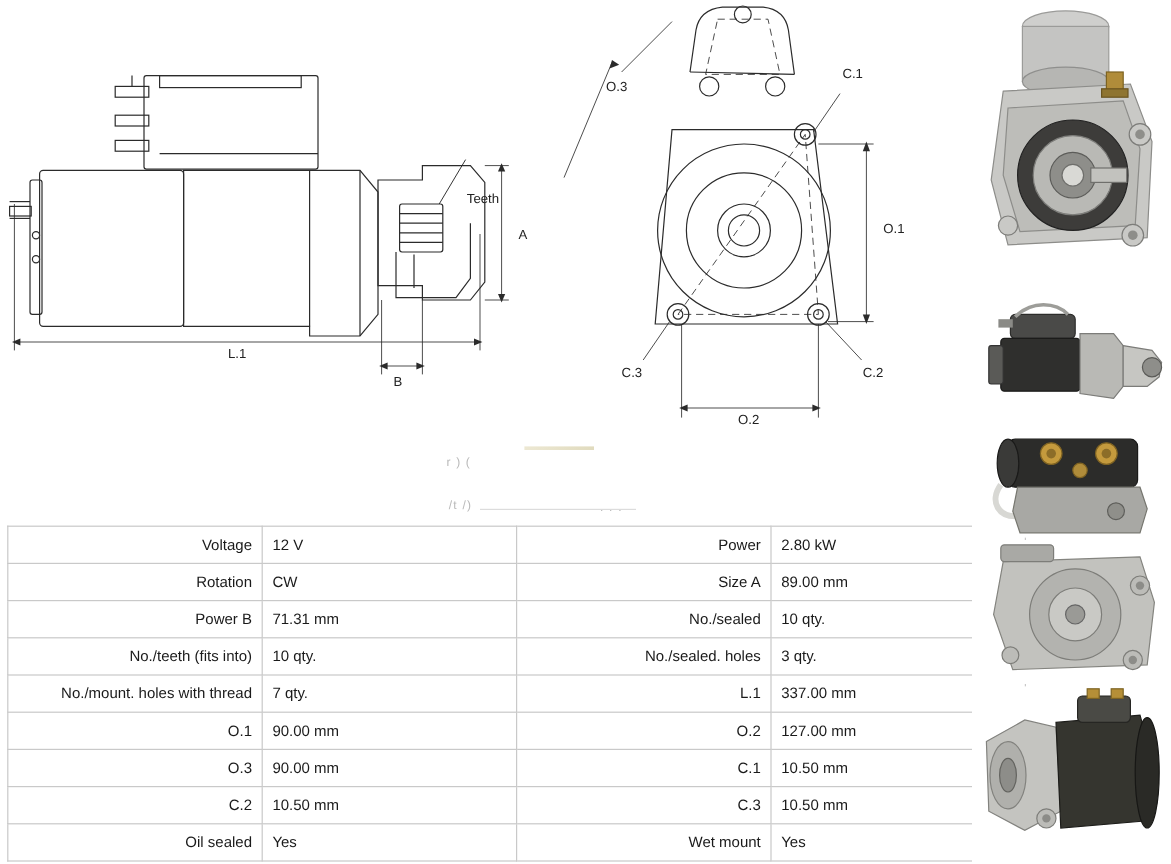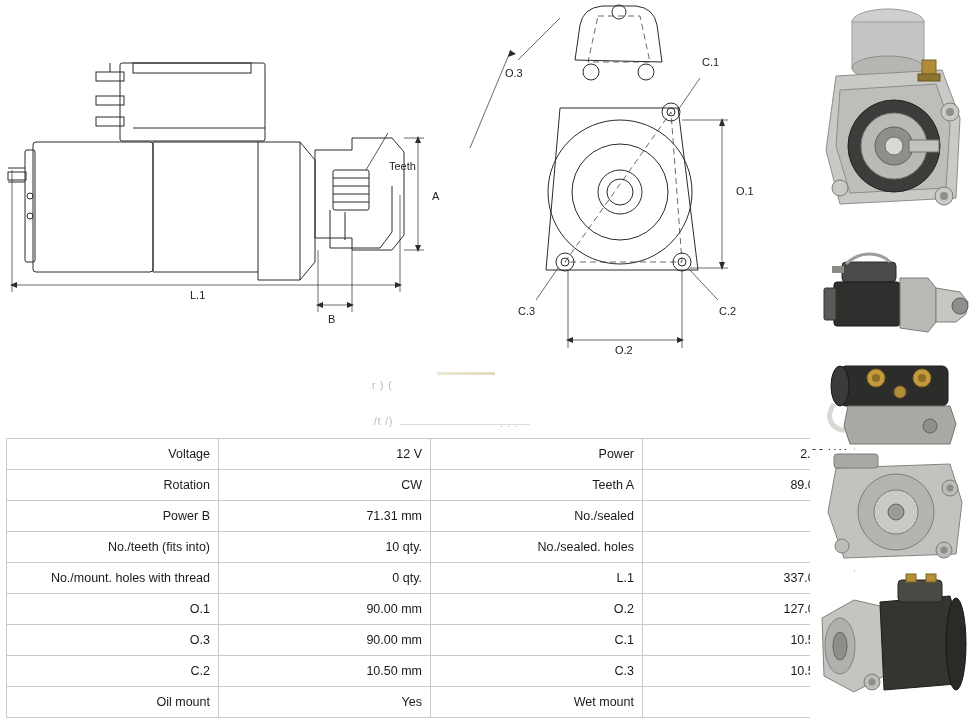--- a/index.html
+++ b/index.html
@@ -107,21 +107,20 @@
     height: 20px;
     vertical-align: middle;
   }
   td.key {
     width: 195px;
     text-align: right;
     color: #1a1a1a;
   }
   td.val {
     width: 195px;
-    text-align: right;
     color: #1a1a1a;
   }
 </style>
 </head>
 <body>
 
 <div id="page">
 
   <div id="drawings">
 
@@ -270,38 +269,38 @@
       <tbody>
         <tr>
           <td class="key">Voltage</td>
           <td class="val">12 V</td>
           <td class="key">Power</td>
           <td class="val">2.80 kW</td>
         </tr>
         <tr>
           <td class="key">Rotation</td>
           <td class="val">CW</td>
-          <td class="key">Teeth A</td>
+          <td class="key">Size A</td>
           <td class="val">89.00 mm</td>
         </tr>
         <tr>
           <td class="key">Power B</td>
           <td class="val">71.31 mm</td>
           <td class="key">No./sealed</td>
           <td class="val">10 qty.</td>
         </tr>
         <tr>
           <td class="key">No./teeth (fits into)</td>
           <td class="val">10 qty.</td>
           <td class="key">No./sealed. holes</td>
           <td class="val">3 qty.</td>
         </tr>
         <tr>
           <td class="key">No./mount. holes with thread</td>
-          <td class="val">0 qty.</td>
+          <td class="val">7 qty.</td>
           <td class="key">L.1</td>
           <td class="val">337.00 mm</td>
         </tr>
         <tr>
           <td class="key">O.1</td>
           <td class="val">90.00 mm</td>
           <td class="key">O.2</td>
           <td class="val">127.00 mm</td>
         </tr>
         <tr>
@@ -310,21 +309,21 @@
           <td class="key">C.1</td>
           <td class="val">10.50 mm</td>
         </tr>
         <tr>
           <td class="key">C.2</td>
           <td class="val">10.50 mm</td>
           <td class="key">C.3</td>
           <td class="val">10.50 mm</td>
         </tr>
         <tr>
-          <td class="key">Oil mount</td>
+          <td class="key">Oil sealed</td>
           <td class="val">Yes</td>
           <td class="key">Wet mount</td>
           <td class="val">Yes</td>
         </tr>
       </tbody>
     </table>
   </div>
 
   <div id="photos">
 

